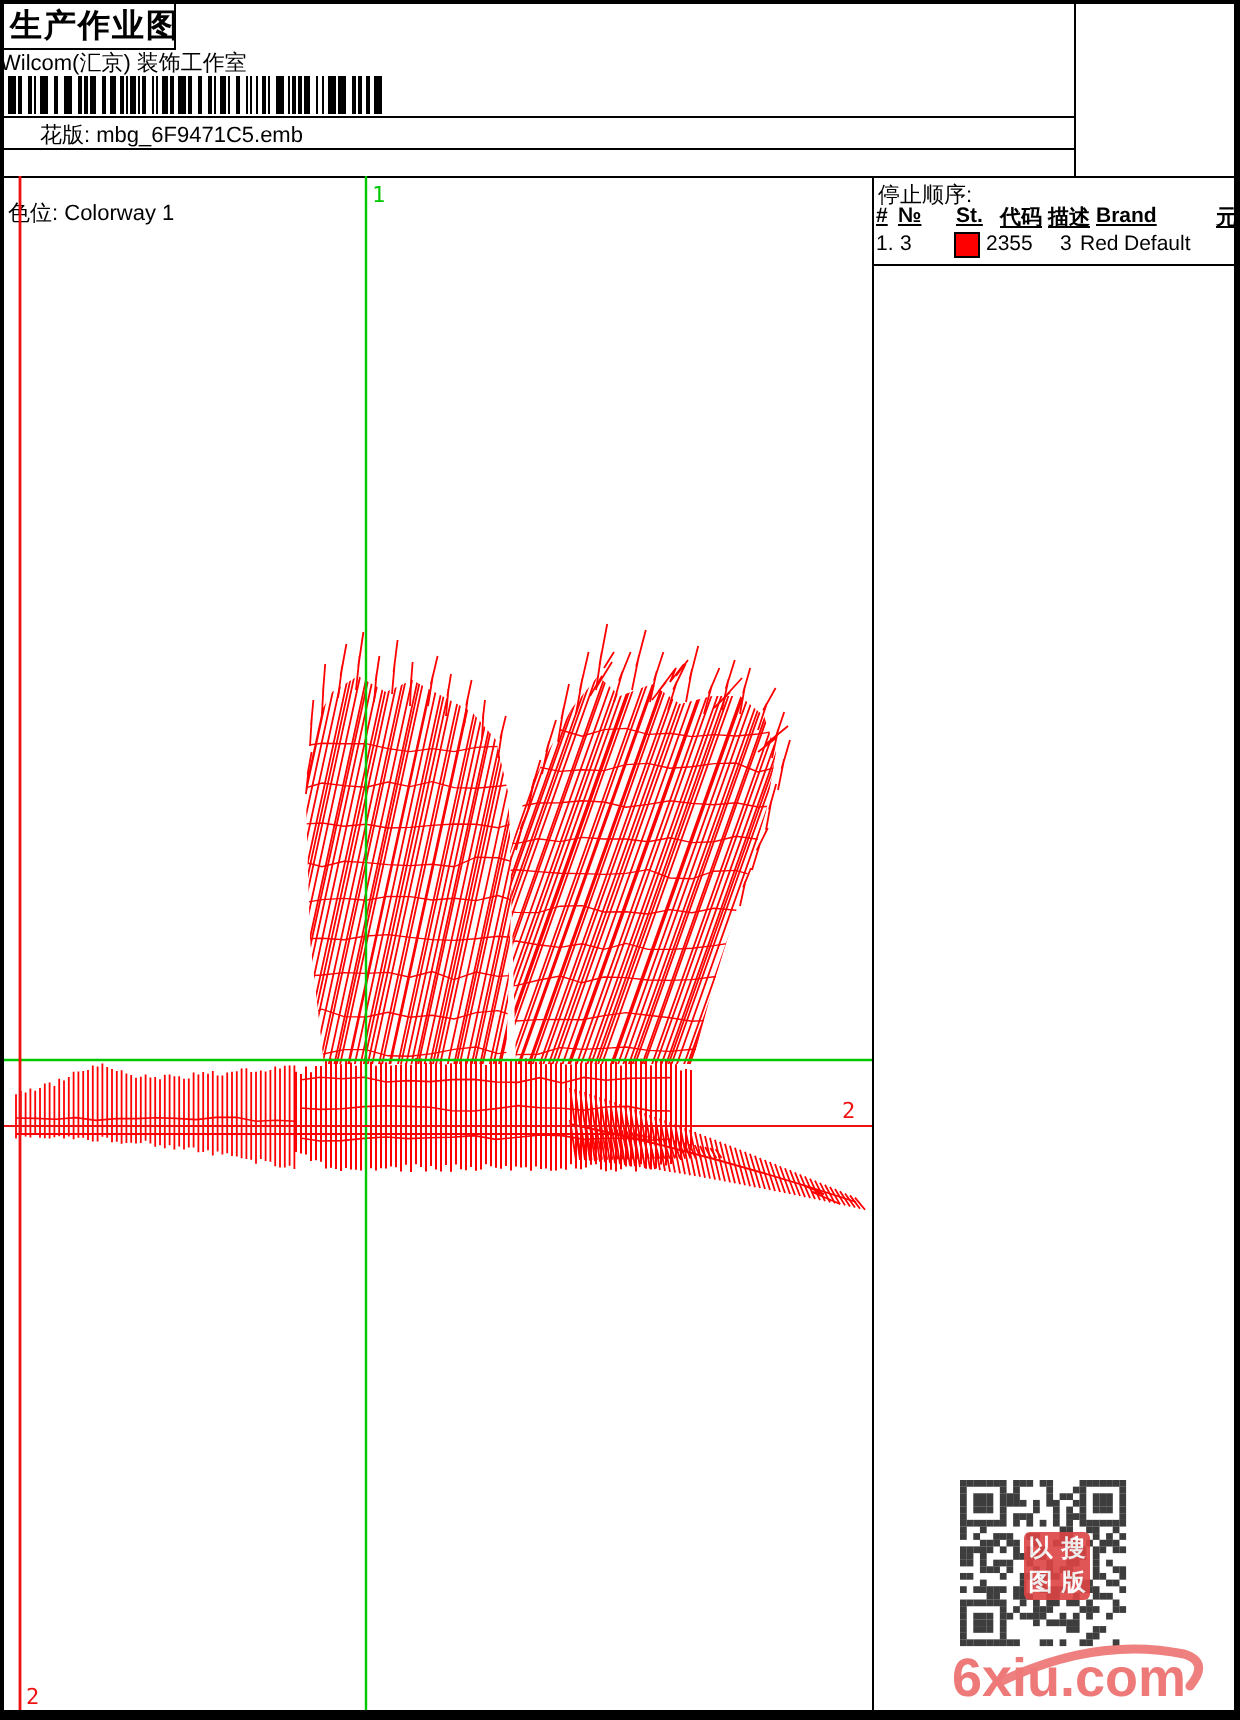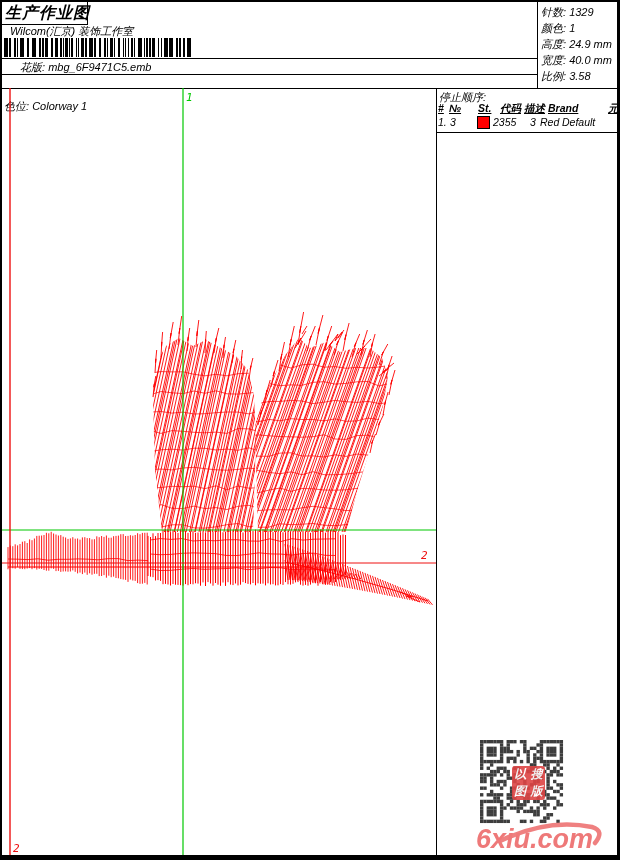--- a/index.html
+++ b/index.html
@@ -1,24 +1,24 @@
 <!DOCTYPE html>
 <html><head>
 <meta charset="utf-8">
 <style>
   *{margin:0;padding:0;box-sizing:border-box;}
   html,body{background:#9a9a9a;}
   body{font-family:"Liberation Sans","DejaVu Sans",sans-serif;}
-  #page{position:relative;width:620px;height:860px;background:#ffffff;overflow:hidden;margin:0 auto;font-style:italic;}
+  #page{position:relative;width:620px;height:860px;background:#ffffff;overflow:hidden;margin:0 auto;}
   .ln{position:absolute;background:#000;}
   .txt{position:absolute;white-space:nowrap;color:#000;}
 
   
   #title{left:5px;top:3px;font-size:16px;font-weight:bold;letter-spacing:1px;}
-  #studio{left:10px;top:24px;font-size:11px;}
+  #studio{left:0;top:24px;font-size:11px;}
   #barcode-svg{position:absolute;left:3px;top:38px;}
   #patt{left:20px;top:60px;font-size:11px;}
   #cw{left:4px;top:75px;font-size:11px;margin-top:24px;}
 
   
   #info{position:absolute;left:541px;top:4px;font-size:11px;line-height:16px;color:#000;}
   #info .irow span{white-space:nowrap;}
 
   
   #stop-title{left:439px;top:90px;font-size:11px;}
@@ -107,27 +107,20 @@
       <rect x="184" y="0" width="4" height="19" fill="#000"></rect>
     </svg>
 
   <div class="ln" style="left:2px;top:58px;width:535px;height:1px;"></div>
   <div class="txt" id="patt"><span>花版:</span> <span>mbg_6F9471C5.emb</span></div>
   <div class="ln" style="left:2px;top:74px;width:535px;height:1px;"></div>
   <div class="txt" id="cw"><span>色位:</span> <span>Colorway 1</span></div>
   <div class="ln" style="left:2px;top:88px;width:616px;height:1px;"></div>
 
   <div class="ln" style="left:537px;top:2px;width:1px;height:86px;"></div>
-  <div id="info">
-    <div class="irow"><span>针数:</span> <span>1329</span></div>
-    <div class="irow"><span>颜色:</span> <span>1</span></div>
-    <div class="irow"><span>高度:</span> <span>24.9 mm</span></div>
-    <div class="irow"><span>宽度:</span> <span>40.0 mm</span></div>
-    <div class="irow"><span>比例:</span> <span>3.58</span></div>
-  </div>
 
   <div class="ln" style="left:436px;top:88px;width:1px;height:767px;"></div>
 
   <div class="txt" id="stop-title">停止顺序:</div>
   <span class="hc" id="h0">#</span>
   <span class="hc" id="h1">№</span>
   <span class="hc" id="h2">St.</span>
   <span class="hc" id="h3">代码</span>
   <span class="hc" id="h4">描述</span>
   <span class="hc" id="h5">Brand</span>

